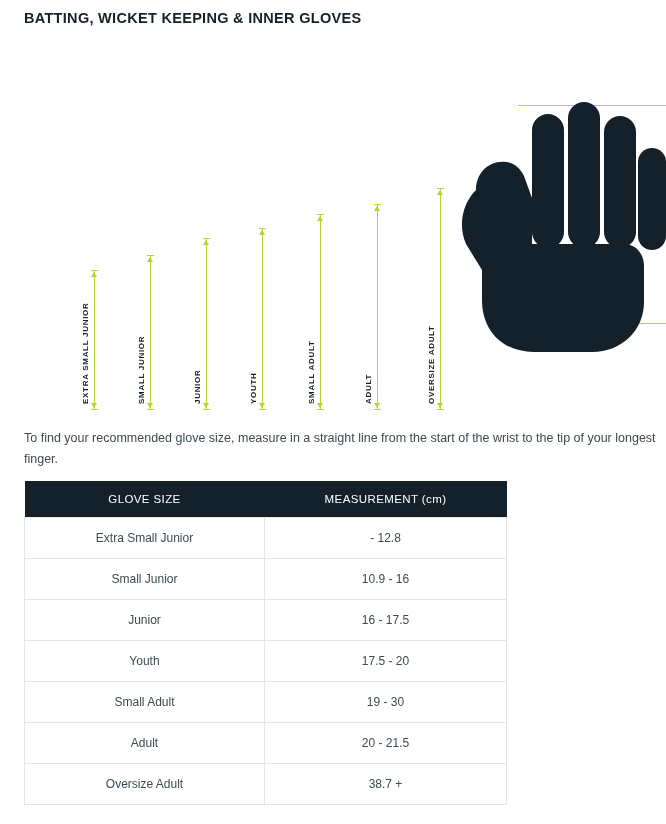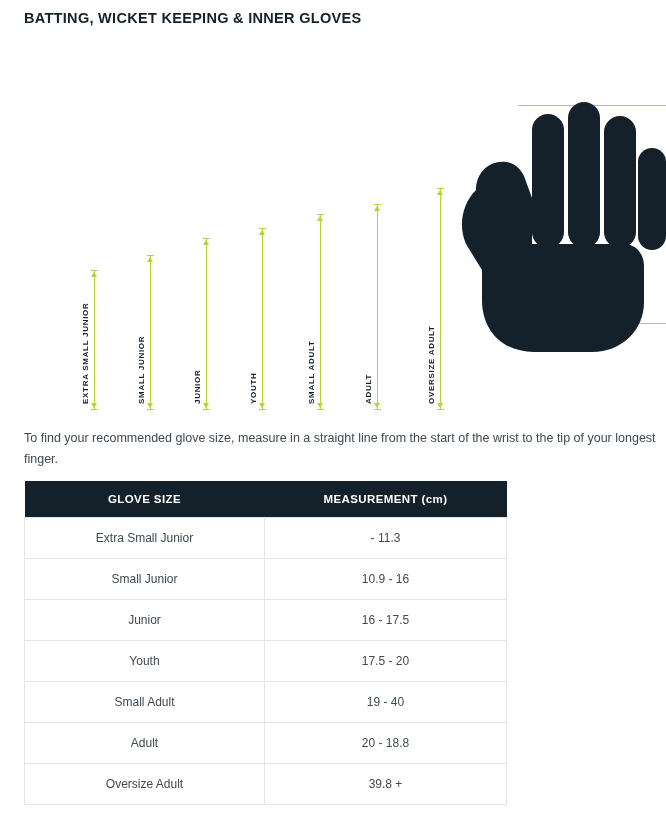--- a/index.html
+++ b/index.html
@@ -127,21 +127,21 @@
     left: 24px;
     top: 481px;
     width: 482px;
     border-collapse: collapse;
     table-layout: fixed;
   }
   .size-table th {
     background: #14212b;
     color: #ffffff;
     font-size: 11.5px;
-    font-weight: bold;
+    font-weight: normal;
     letter-spacing: 0.4px;
     padding: 12px 4px;
     text-align: center;
     border: none;
   }
   .size-table td {
     font-size: 12px;
     color: #3d4a52;
     text-align: center;
     padding: 13px 4px;
@@ -267,42 +267,42 @@
       </colgroup>
     <thead>
       <tr>
         <th>GLOVE SIZE</th>
         <th>MEASUREMENT (cm)</th>
       </tr>
     </thead>
     <tbody>
       <tr>
         <td>Extra Small Junior</td>
-        <td>- 11.3</td>
+        <td>- 12.8</td>
       </tr>
       <tr>
         <td>Small Junior</td>
         <td>10.9 - 16</td>
       </tr>
       <tr>
         <td>Junior</td>
         <td>16 - 17.5</td>
       </tr>
       <tr>
         <td>Youth</td>
         <td>17.5 - 20</td>
       </tr>
       <tr>
         <td>Small Adult</td>
-        <td>19 - 40</td>
+        <td>19 - 30</td>
       </tr>
       <tr>
         <td>Adult</td>
-        <td>20 - 18.8</td>
+        <td>20 - 21.5</td>
       </tr>
       <tr>
         <td>Oversize Adult</td>
-        <td>39.8 +</td>
+        <td>38.7 +</td>
       </tr>
     </tbody>
   </table>
 
 </div>
 
 </body></html>

